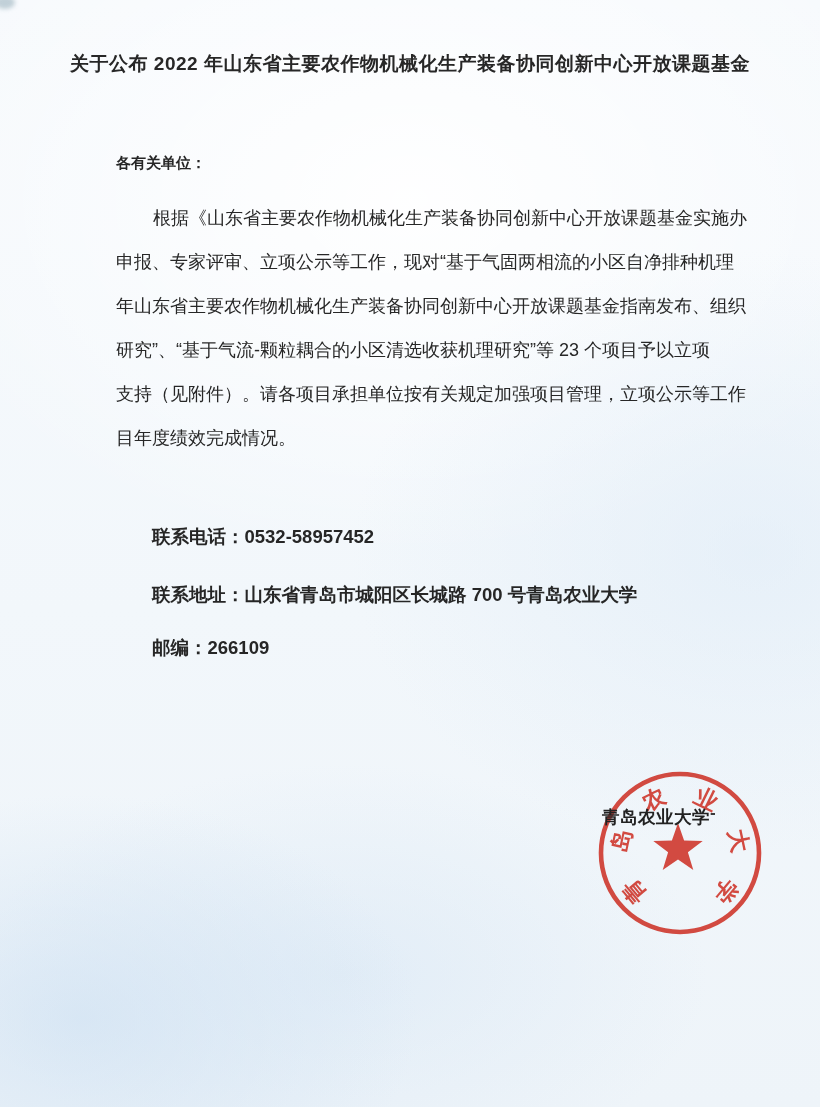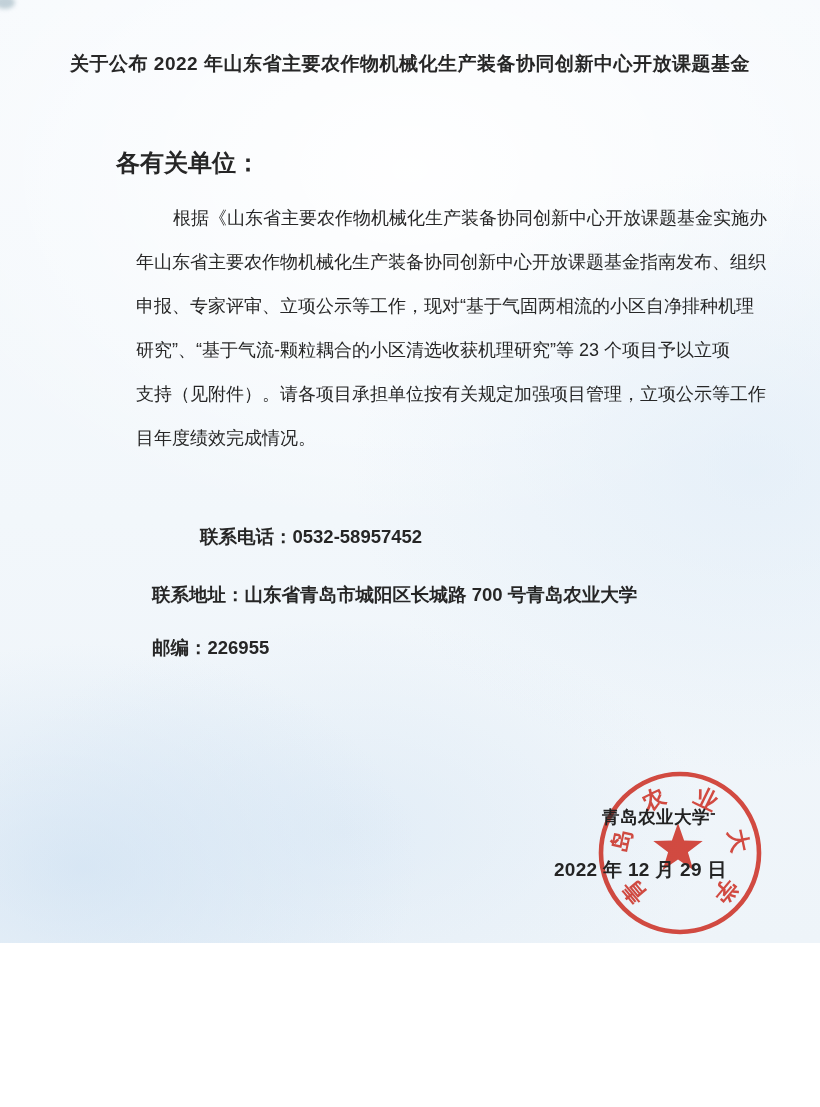--- a/index.html
+++ b/index.html
@@ -3,58 +3,57 @@
 <meta charset="utf-8">
 <style>
   html,body{margin:0;padding:0;}
   body{
     width:820px;height:1107px;
     font-family:"Liberation Sans","DejaVu Sans",sans-serif;
     color:#262626;
     overflow:hidden;
   }
   .page{
-    position:relative;width:820px;height:943px;overflow:hidden;
+    position:relative;width:820px;height:1107px;overflow:hidden;
     background:
       radial-gradient(480px 320px at 10% 92%, rgba(205,224,242,.65), rgba(205,224,242,0) 70%),
       radial-gradient(560px 420px at 92% 50%, rgba(219,233,246,.5), rgba(219,233,246,0) 72%),
       radial-gradient(520px 300px at 42% 88%, rgba(213,229,244,.5), rgba(213,229,244,0) 70%),
       radial-gradient(700px 480px at 50% 18%, rgba(255,255,255,.95), rgba(255,255,255,0) 75%),
       linear-gradient(180deg,#f7fafd 0%,#f2f7fb 55%,#eef4f9 100%);
   }
   .corner-smudge{
     position:absolute;left:-5px;top:-4px;width:20px;height:13px;
     background:rgba(105,140,155,.38);border-radius:50%;filter:blur(2px);
   }
   .title{
     position:absolute;left:0;right:0;top:42px;
     text-align:center;font-size:19px;font-weight:700;
     line-height:44px;letter-spacing:.5px;color:#272727;
   }
   .salutation{
     position:absolute;left:116px;top:152px;
-    font-size:24px;font-weight:600;line-height:22px;
+    font-size:15px;font-weight:600;line-height:22px;
   }
   .body-text{
     position:absolute;left:116px;top:196px;width:592px;
     font-size:18px;font-weight:500;color:#272727;
   }
   .para-line{
     height:44px;line-height:44px;
     text-align:justify;text-align-last:justify;
     white-space:nowrap;
-    margin-left:20px;
   }
   .para-line.first{text-indent:37px;}
   .para-line.last{text-align-last:left;white-space:normal;font-family:Liberation Serif, serif;}
   .contact{
     position:absolute;left:152px;
     font-size:18.5px;font-weight:600;line-height:22px;
   }
-  .contact.phone{top:526px;margin-left:48px;}
+  .contact.phone{top:526px;}
   .contact.address{top:584px;}
   .contact.postal{top:637px;}
   .signature-name{
     position:absolute;left:602px;top:805px;z-index:3;
     font-size:17.5px;font-weight:600;letter-spacing:.5px;color:#222;
   }
   .stray-mark{
     position:absolute;left:710px;top:803px;z-index:3;
     font-size:17px;font-weight:700;color:#3a3a3a;
   }
@@ -79,34 +78,33 @@
   <div class="corner-smudge"></div>
 
   <div class="title">
     <div>关于公布 2022 年山东省主要农作物机械化生产装备协同创新中心开放课题基金</div>
   </div>
 
   <div class="salutation">各有关单位：</div>
 
   <div class="body-text">
     <div class="para-line first">根据《山东省主要农作物机械化生产装备协同创新中心开放课题基金实施办</div>
+    <div class="para-line">申报、专家评审、立项公示等工作，现对“基于气固两相流的小区自净排种机理</div>
     <div class="para-line">年山东省主要农作物机械化生产装备协同创新中心开放课题基金指南发布、组织</div>
-    <div class="para-line">申报、专家评审、立项公示等工作，现对“基于气固两相流的小区自净排种机理</div>
     <div class="para-line">研究”、“基于气流-颗粒耦合的小区清选收获机理研究”等 23 个项目予以立项</div>
     <div class="para-line">支持（见附件）。请各项目承担单位按有关规定加强项目管理，立项公示等工作</div>
     <div class="para-line last">目年度绩效完成情况。</div>
   </div>
 
   <div class="contact phone">联系电话：0532-58957452</div>
   <div class="contact address">联系地址：山东省青岛市城阳区长城路 700 号青岛农业大学</div>
-  <div class="contact postal">邮编：226955</div>
+  <div class="contact postal">邮编：266109</div>
 
   <div class="signature-name">青岛农业大学</div>
   <div class="stray-mark">-</div>
-  <div class="signature-date">2022 年 12 月 29 日</div>
 
   <svg class="seal" viewBox="0 0 172 172" xmlns="http://www.w3.org/2000/svg">
     <circle cx="86" cy="86" r="79" fill="none" stroke-width="4.6" stroke="#dd392d"></circle>
     <polygon points="84,56 90.1,73.6 108.7,74 93.9,85.2 99.3,103 84,92.4 68.7,103 74.1,85.2 59.3,74 77.9,73.6" fill="#dd392d"></polygon>
     <text x="86" y="34" font-size="23" text-anchor="middle" transform="rotate(-130 86 86)" fill="#dd392d">青</text>
     <text x="86" y="34" font-size="23" text-anchor="middle" transform="rotate(-78 86 86)" fill="#dd392d">岛</text>
     <text x="86" y="34" font-size="23" text-anchor="middle" transform="rotate(-26 86 86)" fill="#dd392d">农</text>
     <text x="86" y="34" font-size="23" text-anchor="middle" transform="rotate(26 86 86)" fill="#dd392d">业</text>
     <text x="86" y="34" font-size="23" text-anchor="middle" transform="rotate(78 86 86)" fill="#dd392d">大</text>
     <text x="86" y="34" font-size="23" text-anchor="middle" transform="rotate(130 86 86)" fill="#dd392d">学</text>

